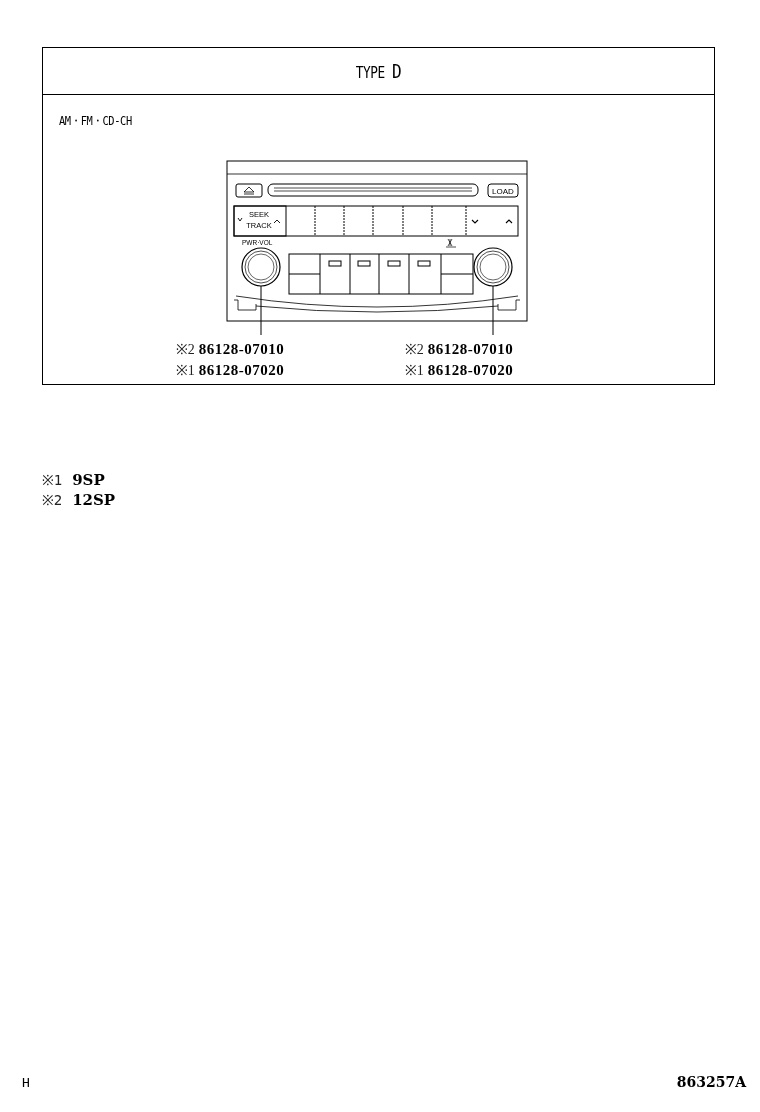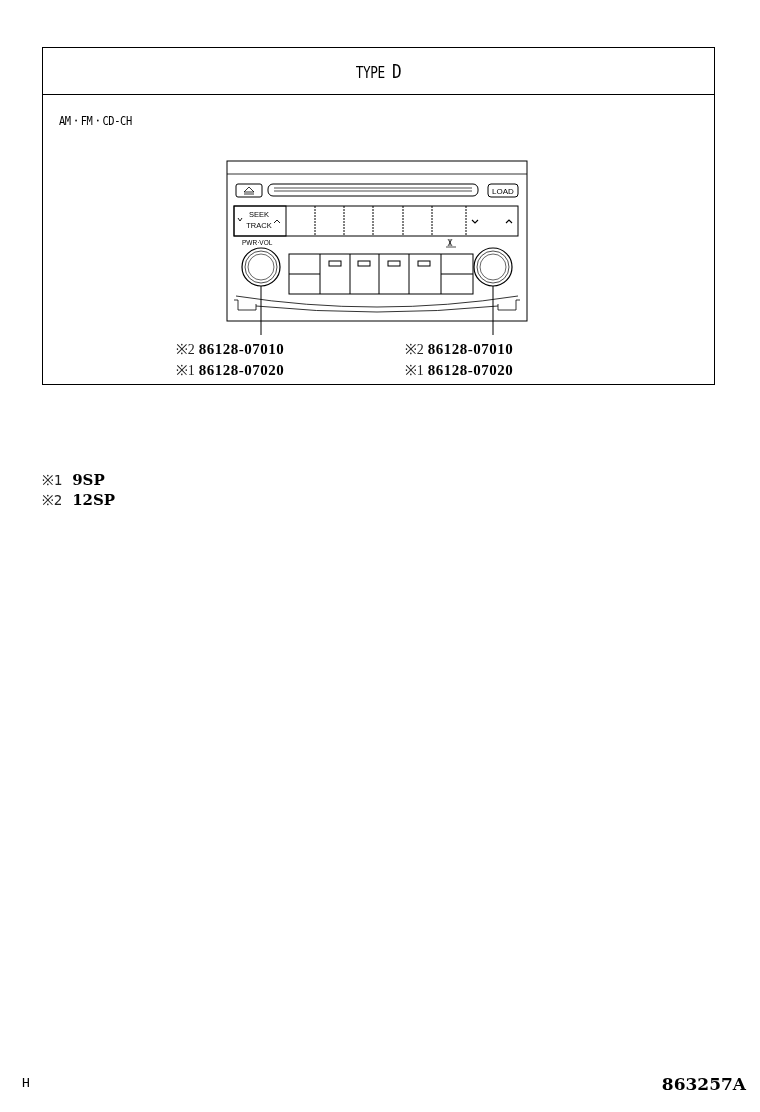--- a/index.html
+++ b/index.html
@@ -10,21 +10,21 @@
     .type-title .big { font-size: 19px; }
     .variant { position: absolute; left: 16px; top: 64px; font-family: "DejaVu Sans Mono", monospace; font-size: 13px; transform: scaleX(0.8); transform-origin: left top; letter-spacing: -0.5px; }
     .diagram { position: absolute; left: 183px; top: 112px; width: 302px; height: 175px; }
     .parts { position: absolute; font-family: Liberation Serif, serif; font-size: 15px; line-height: 20px; }
     .parts .mark { font-weight: normal; font-size: 14px; color: #222; margin-right: 4px; }
     .parts .num { font-weight: bold; letter-spacing: 0.5px; }
     .legend { position: absolute; left: 42px; top: 434px; font-family: "DejaVu Sans Mono", monospace; font-size: 15px; line-height: 20px; margin-top: 36px; }
     .legend .mark { font-size: 14px; color: #222; margin-right: 10px; }
     .legend .val { font-weight: bold; font-family: "DejaVu Serif", serif; }
     .footer-left { position: absolute; left: 22px; top: 1075px; font-family: "DejaVu Sans Mono", monospace; font-size: 13px; }
-    .footer-right { position: absolute; right: 14px; top: 1074px; font-family: "DejaVu Serif", serif; font-weight: bold; font-size: 17px; }
+    .footer-right { position: absolute; right: 14px; top: 1074px; font-family: "DejaVu Serif", serif; font-weight: bold; font-size: 14px; }
     svg text { font-family: "Liberation Sans", sans-serif; }
   </style>
 </head>
 <body>
 
 <div class="frame">
   <div class="frame-header">
     <div class="type-title">
       <span>TYPE</span>
       <span class="big">D</span>

